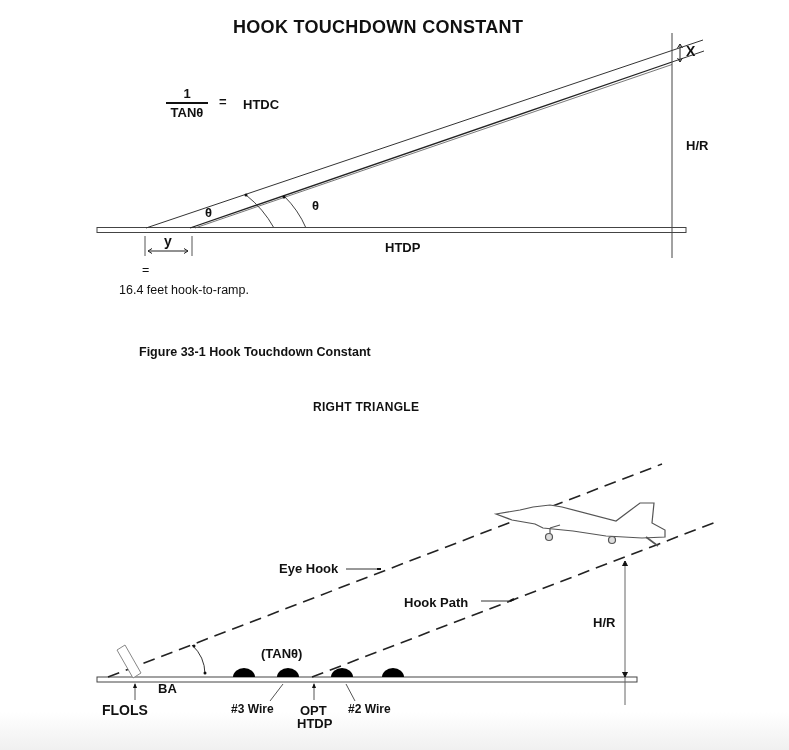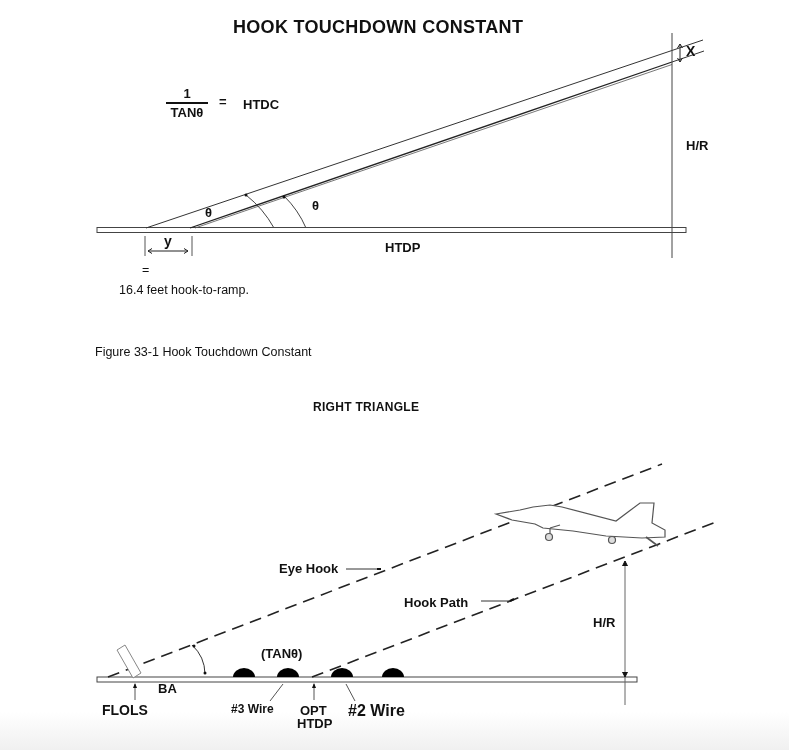--- a/index.html
+++ b/index.html
@@ -4,21 +4,21 @@
 <style>
   html, body { margin:0; padding:0; }
   body { width:789px; height:750px; position:relative; overflow:hidden;
          background: linear-gradient(to bottom, #ffffff 0px, #ffffff 712px, #f0f0f0 750px);
          font-family: "Liberation Sans", sans-serif; color:#111; }
   svg { position:absolute; left:0; top:0; }
   .t { position:absolute; font-family:"Liberation Sans", sans-serif; white-space:nowrap;text-align:center; }
   .title { font-weight:bold; font-size:18px; letter-spacing:0.3px; }
   .lbl { font-weight:bold; font-size:13px; }
   .sm { font-size:12.5px; }
-  .cap { font-weight:normal; font-size:12.5px; }
+  .cap { font-weight:bold; font-size:12.5px;margin-left:44px; }
   .frac { position:absolute; left:166px; top:86px; width:42px; text-align:center; }
   .frac .num { font-weight:bold; font-size:13px; display:block; line-height:15px; }
   .frac .bar { display:block; border-top:2px solid #111; margin:1px 0; }
   .frac .den { font-weight:bold; font-size:13px; display:block; line-height:15px; }
 </style>
 </head>
 <body>
 
 <div class="t title" style="left:233px; top:17px;">HOOK TOUCHDOWN CONSTANT</div>
 
@@ -122,13 +122,13 @@
 
 <div class="t lbl" style="left:279px; top:561px;">Eye Hook</div>
 <div class="t lbl" style="left:404px; top:595px;">Hook Path</div>
 <div class="t lbl" style="left:593px; top:615px;">H/R</div>
 <div class="t lbl" style="left:158px; top:653px;margin-top:28px;">BA</div>
 <div class="t lbl" style="left:221px; top:646px;margin-left:40px;">(TANθ)</div>
 <div class="t lbl" style="left:102px; top:702px; font-size:14px;">FLOLS</div>
 <div class="t lbl" style="left:231px; top:702px; font-size:12px;">#3 Wire</div>
 <div class="t lbl" style="left:300px; top:703px;">OPT</div>
 <div class="t lbl" style="left:297px; top:716px;">HTDP</div>
-<div class="t lbl" style="left:348px; top:702px; font-size:16px;">#2 Wire</div>
+<div class="t lbl" style="left:348px; top:702px; font-size:12px;">#2 Wire</div>
 
 </body></html>

